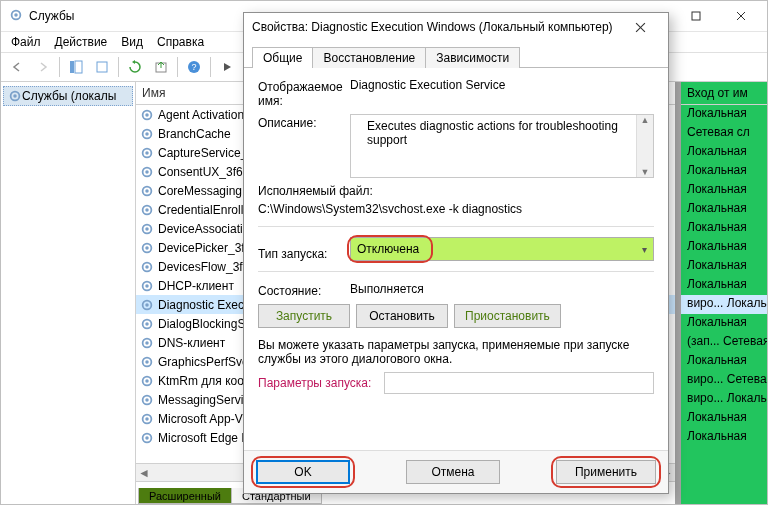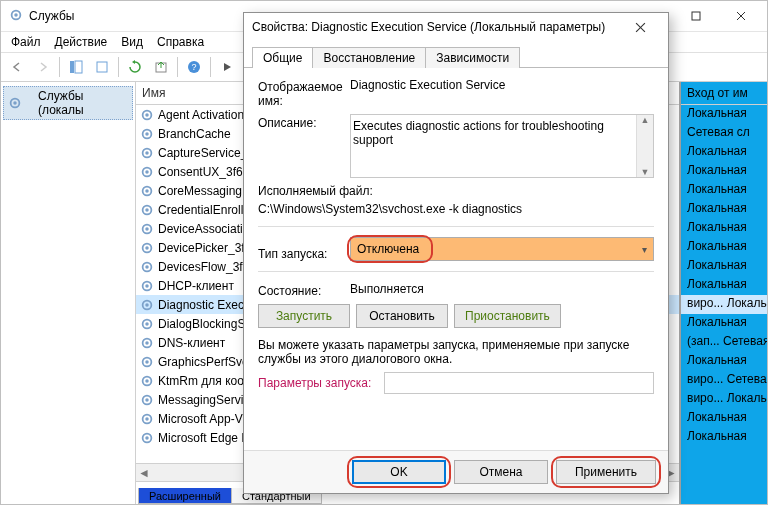--- a/index.html
+++ b/index.html
@@ -9,62 +9,62 @@
 .win-btns{display:flex}
 .win-btn{width:45px;height:29px;display:flex;align-items:center;justify-content:center;color:#666}
 .win-btn svg{width:10px;height:10px}
 .menubar{height:20px;display:flex;align-items:center;gap:14px;padding:0 10px}
 .menubar span{cursor:default}
 .toolbar{height:28px;border-top:1px solid #e0e0e0;border-bottom:1px solid #d0d0d0;display:flex;align-items:center;padding:0 4px;gap:2px}
 .tb-btn{width:22px;height:22px;display:flex;align-items:center;justify-content:center;border:1px solid transparent}
 .tb-sep{width:1px;height:20px;background:#ccc;margin:0 2px}
 .body{flex:1;display:flex;overflow:hidden}
 .left-pane{width:130px;border-right:1px solid #d0d0d0;padding:4px 2px;background:#fff}
-.tree-item{display:flex;align-items:center;gap:16px;padding:2px 4px;background:#d8e6f2;border:1px dotted #7da2ce}
+.tree-item{display:flex;align-items:center;gap:0;padding:2px 4px;background:#d8e6f2;border:1px dotted #7da2ce}
 .mid-pane{flex:1;display:flex;flex-direction:column;min-width:0}
 .list-header{height:22px;border-bottom:1px solid #d0d0d0;display:flex;align-items:center;padding:0 6px;color:#333;background:#fff}
 .list-body{flex:1;overflow:hidden}
 .svc-row{display:flex;align-items:center;gap:4px;padding:1px 4px;height:17px;white-space:nowrap}
 .svc-row.selected{background:#cde8ff}
 .gear-icon{width:14px;height:14px;flex-shrink:0}
 .bottom-tabs{height:22px;border-top:1px solid #d0d0d0;display:flex;align-items:flex-end;padding:0 2px}
 .bottom-tab{border:1px solid #bbb;border-top:none;padding:2px 10px 1px;font-size:11px;background:#f5f5f5;margin-right:-1px}
-.bottom-tab.active{background:#1d4ed8}
+.bottom-tab.active{background:#4d7c0f}
 .hscroll{height:17px;background:#f0f0f0;border-top:1px solid #d0d0d0;display:flex;align-items:center;justify-content:space-between;padding:0 2px}
-.right-pane{width:86px;border-left:2px solid #a3a3a3;overflow:hidden;background:#0ea5e9}
+.right-pane{width:86px;border-left:6px solid #a3a3a3;overflow:hidden;background:#22c55e}
 .right-header{height:22px;border-bottom:1px solid #d0d0d0;padding:0 6px;display:flex;align-items:center;white-space:nowrap}
 .right-row{padding:1px 6px;height:17px;white-space:nowrap;overflow:hidden}
 .right-row.selected{background:#cde8ff}
 
 
 .dialog{position:absolute;left:242px;top:11px;width:424px;height:480px;background:#fff;border:1px solid #8f8f8f;box-shadow:4px 4px 12px rgba(0,0,0,0.25);display:flex;flex-direction:column}
 .dlg-title{height:28px;display:flex;align-items:center;padding:0 8px;font-size:12px}
 .dlg-title .t{flex:1}
 .dlg-close{width:40px;height:26px;display:flex;align-items:center;justify-content:center}
 .dlg-tabs{height:24px;display:flex;border-bottom:1px solid #bbb;padding:0 8px 0 8px;margin-top:2px;align-items:flex-end}
 .dlg-tab{border:1px solid #bbb;border-bottom:none;padding:3px 10px;background:#f4f4f4;margin-right:-1px;font-size:12px;position:relative;top:1px}
 .dlg-tab.active{background:#fff}
 .dlg-body{flex:1;padding:10px 14px 6px;display:flex;flex-direction:column;gap:6px}
 .row{display:flex;align-items:flex-start;gap:6px}
 .row .lbl{width:86px;padding-top:2px}
 .row .val{flex:1}
-.desc-box{flex:1;height:54px;border:1px solid #c8c8c8;padding:4px 18px 4px 2px;position:relative;background:#fff}
+.desc-box{flex:1;height:54px;border:1px solid #c8c8c8;padding:4px 18px 4px 16px;position:relative;background:#fff}
 .desc-scroll{position:absolute;right:0;top:0;bottom:0;width:16px;background:#f0f0f0;border-left:1px solid #ddd;display:flex;flex-direction:column;justify-content:space-between;align-items:center}
 .desc-scroll .arr{font-size:9px;color:#777}
 .hr{height:1px;background:#ddd;margin:4px 0}
-.select{flex:1;height:22px;border:1px solid #adadad;background:#fdba74;display:flex;align-items:center;padding:0 6px;position:relative}
+.select{flex:1;height:22px;border:1px solid #adadad;background:#bef264;display:flex;align-items:center;padding:0 6px;position:relative}
 .select .chev{position:absolute;right:6px;color:#555;font-size:10px}
 .highlight-red{position:relative}
 .highlight-red::after{content:"";position:absolute;left:-4px;top:-3px;right:calc(100% - 82px);bottom:-3px;border:2px solid #d63b2f;border-radius:10px;pointer-events:none}
 .btnrow{display:flex;gap:6px}
 .btn{height:22px;border:1px solid #adadad;background:#e9e9e9;padding:0 10px;display:flex;align-items:center;justify-content:center;min-width:70px}
 .btn.disabled{color:#4d7c0f}
 .btn.primary{border:1px solid #0078d7;box-shadow:inset 0 0 0 1px #0078d7}
 .param-input{flex:1;height:20px;border:1px solid #c8c8c8;background:#fff}
-.dlg-footer{height:42px;border-top:1px solid #ddd;display:flex;align-items:center;justify-content:flex-end;gap:8px;padding:0 12px;background:#f7f7f7}
+.dlg-footer{height:42px;border-top:1px solid #ddd;display:flex;align-items:center;justify-content:space-between;gap:8px;padding:0 12px;background:#f7f7f7}
 .ring{position:relative}
 .ring::after{content:"";position:absolute;left:-5px;right:-5px;top:-4px;bottom:-4px;border:2px solid #d63b2f;border-radius:10px;pointer-events:none}
 </style>
 </head>
 <body>
 
 <div class="window">
 
   <div class="titlebar">
     <div class="title">
@@ -347,21 +347,21 @@
           <div class="right-row">виро...  Сетевая сл</div>
           <div class="right-row">виро...  Локальная</div>
           <div class="right-row">Локальная</div>
           <div class="right-row">Локальная</div>
         </div>
     </div>
   </div>
 
   <div class="dialog">
     <div class="dlg-title">
-      <span class="t">Свойства: Diagnostic Execution Service (Локальный параметры)</span>
+      <span class="t">Свойства: Diagnostic Execution Windows (Локальный компьютер)</span>
       <div class="dlg-close">
         <svg width="11" height="11" viewBox="0 0 10 10">
             <line x1="1" y1="1" x2="9" y2="9" stroke="#333"></line>
             <line x1="9" y1="1" x2="1" y2="9" stroke="#333"></line>
           </svg>
       </div>
     </div>
     <div class="dlg-tabs">
       <div class="dlg-tab active">Общие</div>
       <div class="dlg-tab">Восстановление</div>

